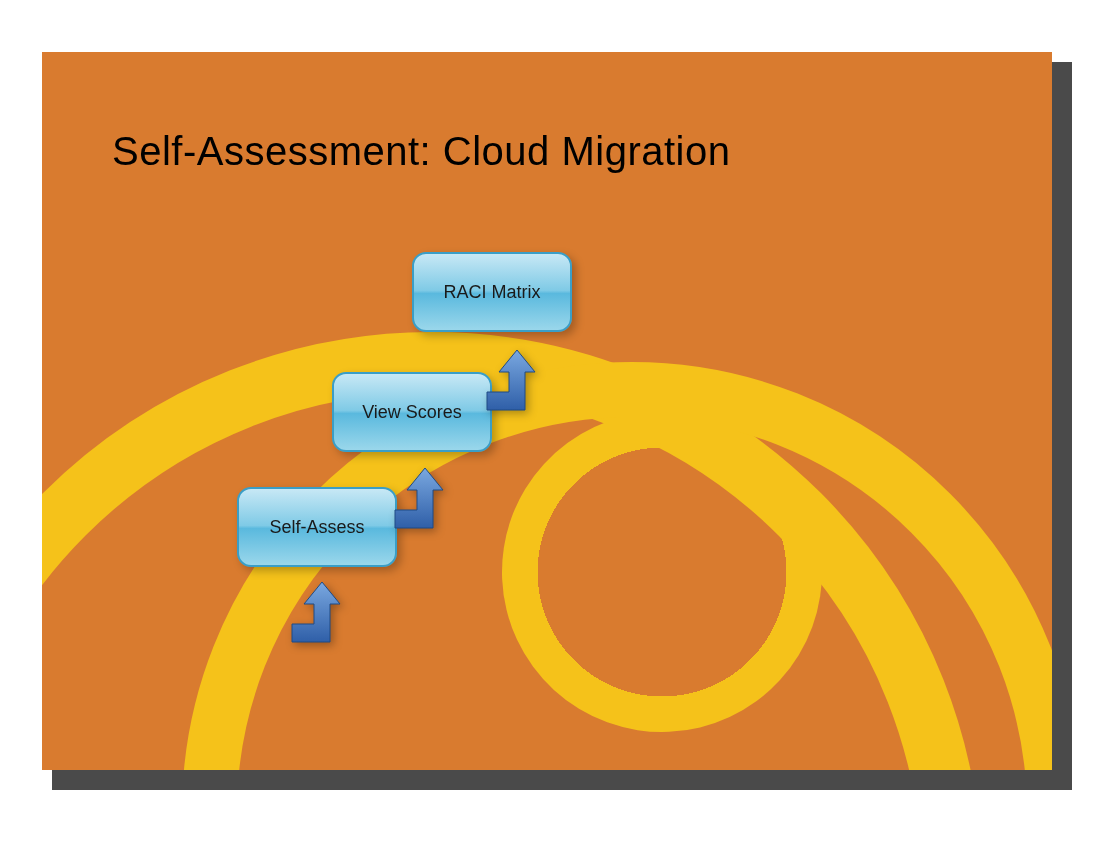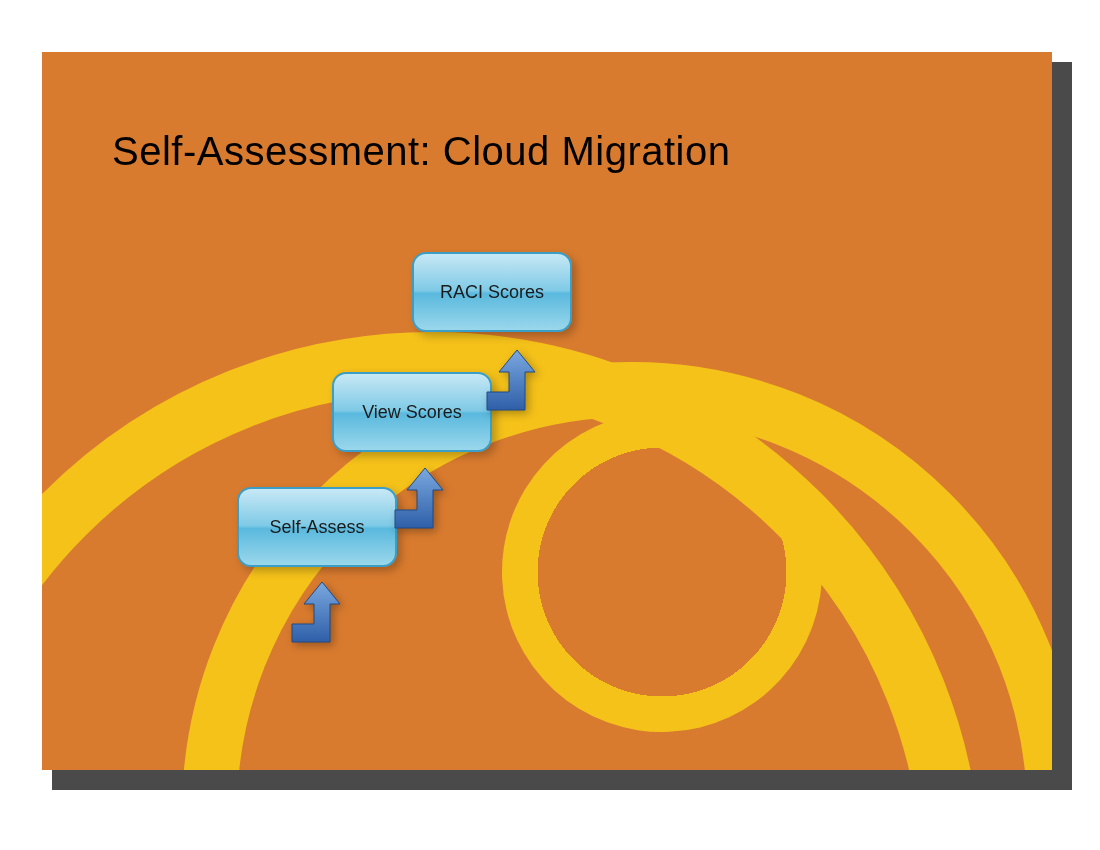--- a/index.html
+++ b/index.html
@@ -116,21 +116,21 @@
 
   <div class="title">Self-Assessment: Cloud Migration</div>
 
   <div class="step-box step-2">
     <span>Self-Assess</span>
   </div>
   <div class="step-box step-3">
     <span>View Scores</span>
   </div>
   <div class="step-box step-4">
-    <span>RACI Scores</span>
+    <span>RACI Matrix</span>
   </div>
 
   <div class="arrow arrow-1">
     <svg width="60" height="70" viewBox="0 0 60 70">
       <defs>
         <linearGradient id="ag1" x1="0" y1="0" x2="0" y2="1">
           <stop offset="0%" stop-color="#7aa8e0"></stop>
           <stop offset="100%" stop-color="#2f5fa8"></stop>
         </linearGradient>
       </defs>

